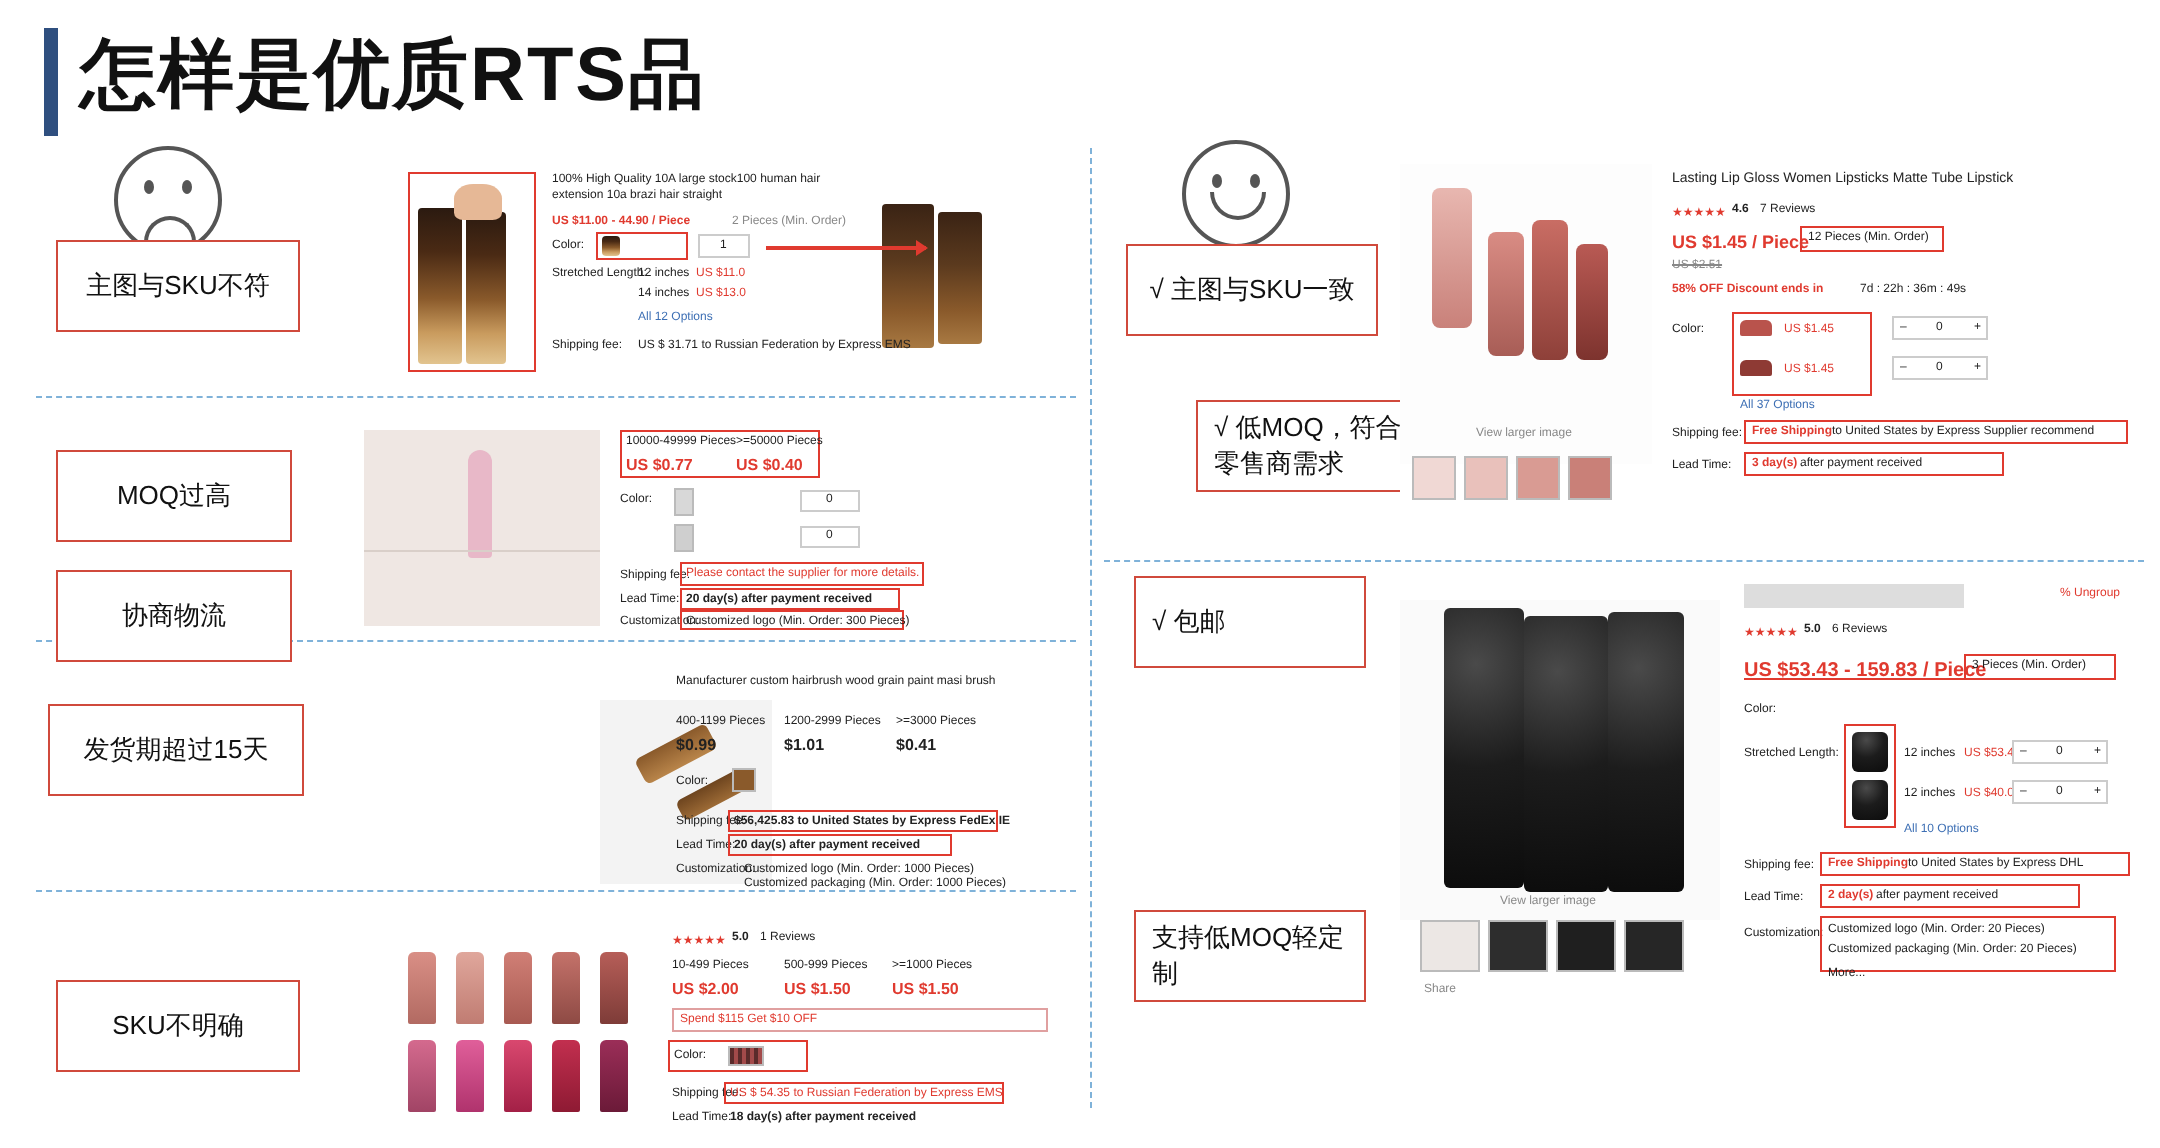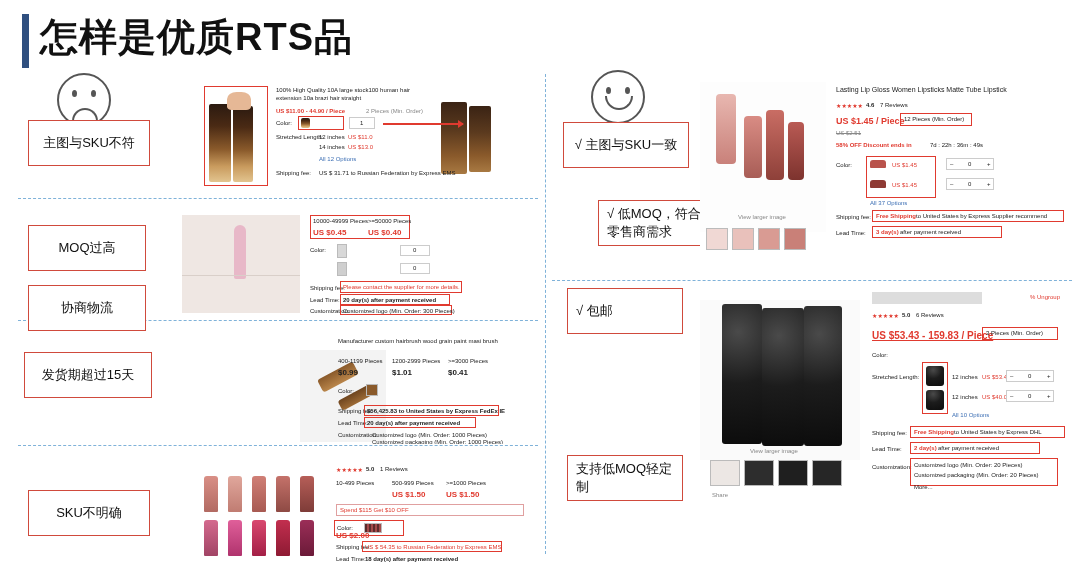--- a/index.html
+++ b/index.html
@@ -151,21 +151,21 @@
   </div>
 
   <div class="shot" style="left:182px;top:215px;width:300px;height:100px;">
     <div class="ph" style="left:0px;top:0px;width:118px;height:98px;background:#efe7e3;"></div>
     <div class="ph" style="left:52px;top:10px;width:12px;height:54px;background:#e8b8c8;border-radius:6px 6px 2px 2px;"></div>
     <div class="line" style="left:0px;top:60px;width:118px;height:1px;background:#d9cfc9;"></div>
 
     <div class="redbox" style="left:128px;top:0px;width:100px;height:24px;"></div>
     <div class="txt" style="left:131px;top:3px;">10000-49999 Pieces</div>
     <div class="txt" style="left:186px;top:3px;">&gt;=50000 Pieces</div>
-    <div class="txt red bold" style="left:131px;top:13px;font-size:8px;">US $0.45</div>
+    <div class="txt red bold" style="left:131px;top:13px;font-size:8px;">US $0.77</div>
     <div class="txt red bold" style="left:186px;top:13px;font-size:8px;">US $0.40</div>
 
     <div class="txt" style="left:128px;top:32px;">Color:</div>
     <div class="swatch" style="left:155px;top:29px;width:10px;height:14px;background:#d8d8d8;"></div>
     <div class="qtybox" style="left:218px;top:30px;width:30px;height:11px;"></div>
     <div class="txt" style="left:231px;top:32px;">0</div>
     <div class="swatch" style="left:155px;top:47px;width:10px;height:14px;background:#cfcfcf;"></div>
     <div class="qtybox" style="left:218px;top:48px;width:30px;height:11px;"></div>
     <div class="txt" style="left:231px;top:50px;">0</div>
 
@@ -225,21 +225,21 @@
     <div class="lipstick" style="left:80px;top:58px;width:14px;height:36px;background:linear-gradient(180deg,#c22f4f,#8e1a33);"></div>
     <div class="lipstick" style="left:104px;top:58px;width:14px;height:36px;background:linear-gradient(180deg,#9b2e58,#6b1a38);"></div>
 
     <div class="stars" style="left:140px;top:4px;">★★★★★</div>
     <div class="txt bold" style="left:170px;top:4px;">5.0</div>
     <div class="txt" style="left:184px;top:4px;">1 Reviews</div>
 
     <div class="txt" style="left:140px;top:18px;">10-499 Pieces</div>
     <div class="txt" style="left:196px;top:18px;">500-999 Pieces</div>
     <div class="txt" style="left:250px;top:18px;">&gt;=1000 Pieces</div>
-    <div class="txt red bold" style="left:140px;top:28px;font-size:8px;margin-top:41px;">US $2.00</div>
+    <div class="txt red bold" style="left:140px;top:28px;font-size:8px;">US $2.00</div>
     <div class="txt red bold" style="left:196px;top:28px;font-size:8px;">US $1.50</div>
     <div class="txt red bold" style="left:250px;top:28px;font-size:8px;">US $1.50</div>
 
     <div class="qtybox" style="left:140px;top:42px;width:188px;height:12px;border-color:#e0a0a0;"></div>
     <div class="txt red" style="left:144px;top:45px;">Spend $115 Get $10 OFF</div>
 
     <div class="redbox" style="left:138px;top:58px;width:70px;height:16px;"></div>
     <div class="txt" style="left:141px;top:63px;">Color:</div>
     <div class="swatch" style="left:168px;top:61px;width:18px;height:10px;background:repeating-linear-gradient(90deg,#5b2b2b 0 2px,#a34a4a 2px 4px);"></div>
 

